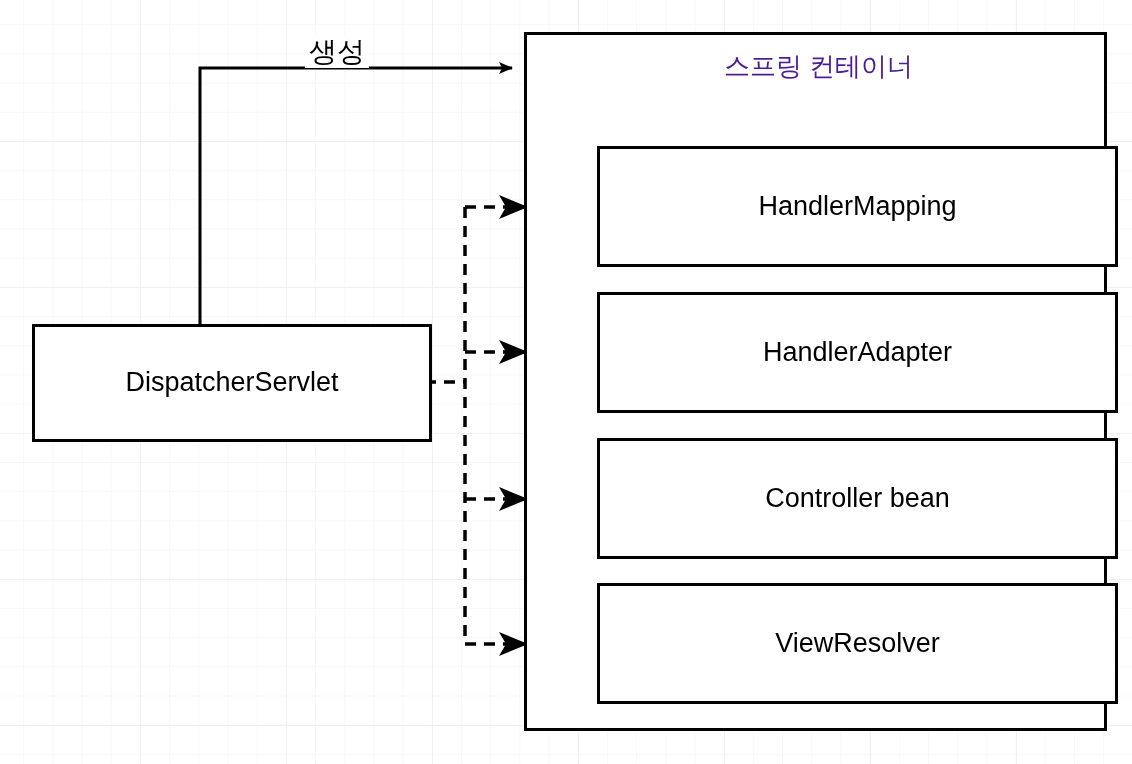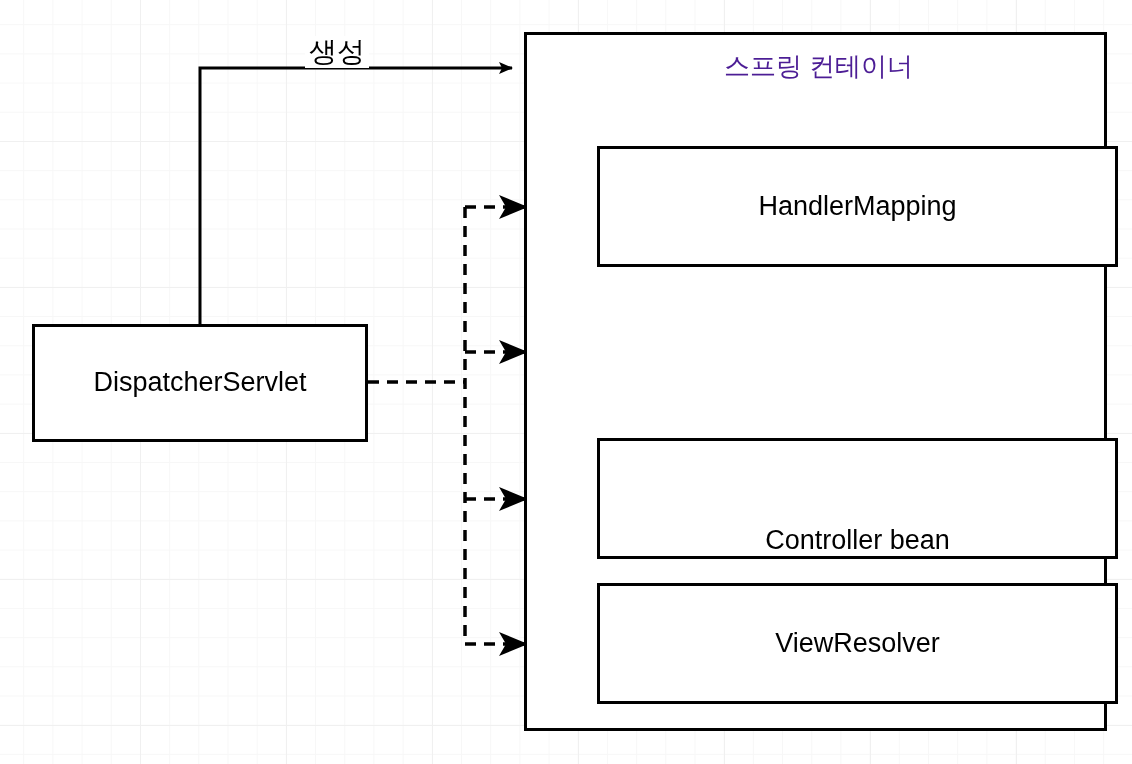--- a/index.html
+++ b/index.html
@@ -67,32 +67,32 @@
     width: 583px;
     text-align: center;
     font-size: 26px;
     line-height: 35px;
     color: #4c1d95;
     white-space: nowrap;
   }
   #dispatcher-servlet {
     left: 32px;
     top: 324px;
-    width: 336px;
+    width: 400px;
     height: 118px;
   }
   .inner-node {
     left: 561px;
     width: 521px;
     height: 121px;
     margin-left: 36px;
   }
   #node-handler-mapping { top: 146px; }
   #node-handler-adapter { top: 292px; }
-  #node-controller-bean { top: 438px; align-items: flex-end; }
+  #node-controller-bean { top: 438px; }
   #node-view-resolver  { top: 583px; }
 
   #edge-create-label {
     position: absolute;
     left: 305px;
     top: 36px;
     padding: 0 4px;
     background: #ffffff;
     font-size: 28px;
     line-height: 32px;
@@ -135,20 +135,23 @@
   <div class="node" id="container-box">
     <div id="container-title">
       <div>스프링 컨테이너</div>
     </div>
   </div>
 
   <div class="node inner-node" id="node-handler-mapping">
     <span class="node-label">HandlerMapping</span>
   </div>
 
+  <div class="node inner-node" id="node-handler-adapter">
+    <span class="node-label">HandlerAdapter</span>
+  </div>
 
   <div class="node inner-node" id="node-controller-bean">
     <span class="node-label">Controller bean</span>
   </div>
 
   <div class="node inner-node" id="node-view-resolver">
     <span class="node-label">ViewResolver</span>
   </div>
 
   <div class="node" id="dispatcher-servlet">

